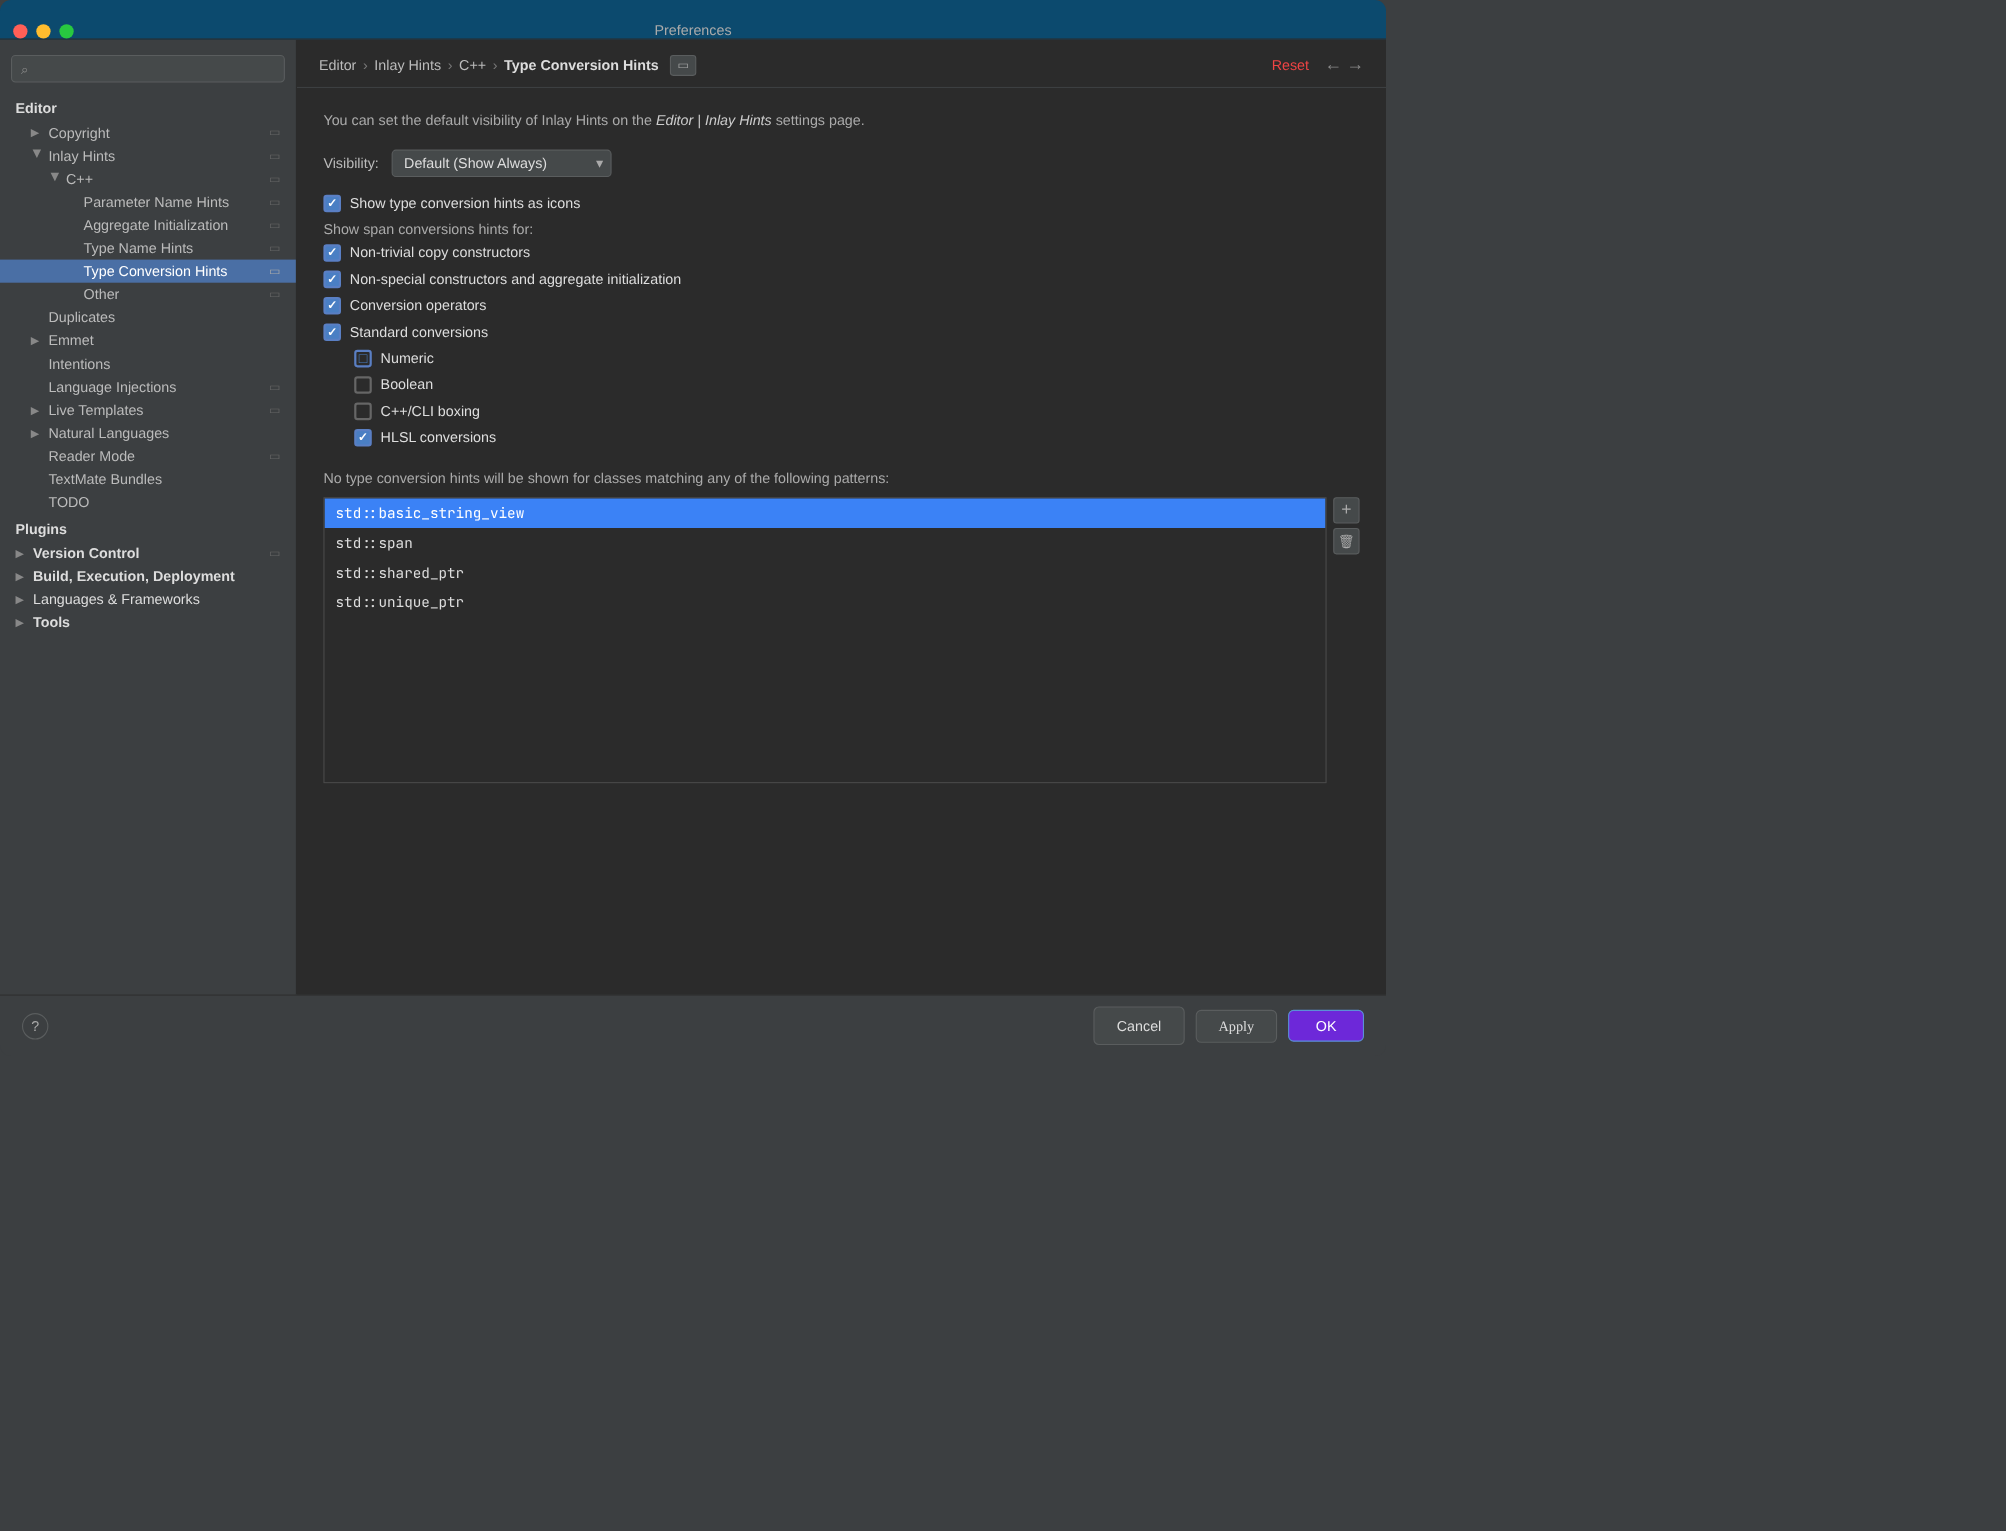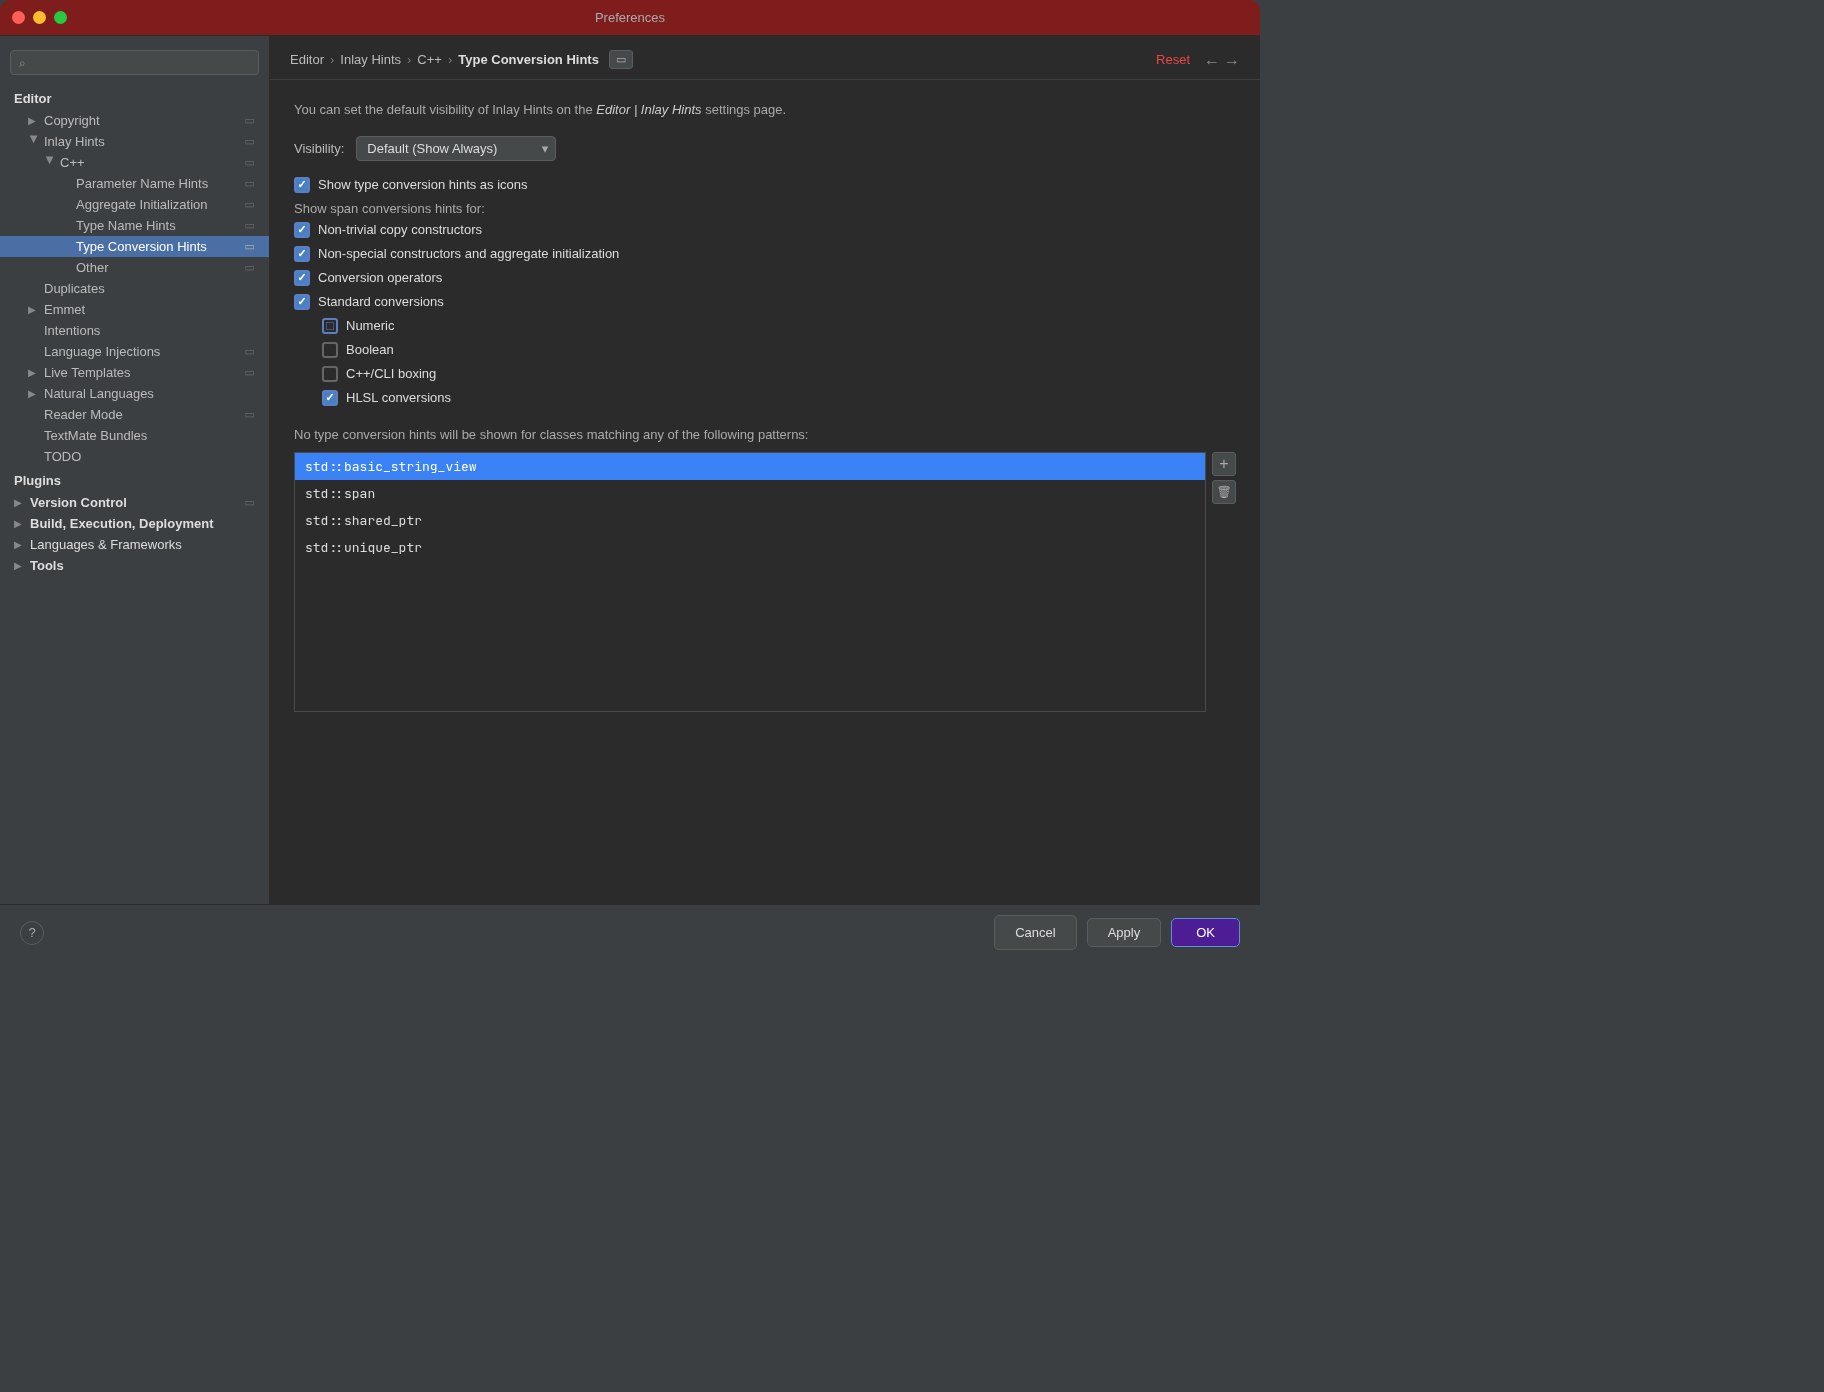--- a/index.html
+++ b/index.html
@@ -7,24 +7,24 @@
       font-family: -apple-system, BlinkMacSystemFont, 'Segoe UI', sans-serif;
       background: #3c3f41;
       color: #bbbbbb;
       font-size: 13px;
       width: 1260px;
       height: 960px;
       overflow: hidden;
       border-radius: 10px;
     }
     .titlebar {
-      background: #7f1d1d;
+      background: #0c4a6e;
       height: 36px;
       display: flex;
-      align-items: center;
+      align-items: flex-end;
       justify-content: center;
       position: relative;
       border-bottom: 1px solid #2b2b2b;
     }
     .titlebar-buttons {
       position: absolute;
       left: 12px;
       display: flex;
       gap: 8px;
     }
@@ -307,23 +307,24 @@
       font-size: 13px;
     }
     .btn-apply {
       background: #45494a;
       border: 1px solid #5a5d5e;
       color: #dddddd;
       padding: 6px 20px;
       border-radius: 5px;
       cursor: pointer;
       font-size: 13px;
+      font-family: Liberation Serif, serif;
     }
     .btn-ok {
-      background: #4c1d95;
+      background: #6d28d9;
       border: 1px solid #5a90d5;
       color: #ffffff;
       padding: 6px 24px;
       border-radius: 5px;
       cursor: pointer;
       font-size: 13px;
       font-weight: 500;
     }
     .help-btn {
       background: transparent;

